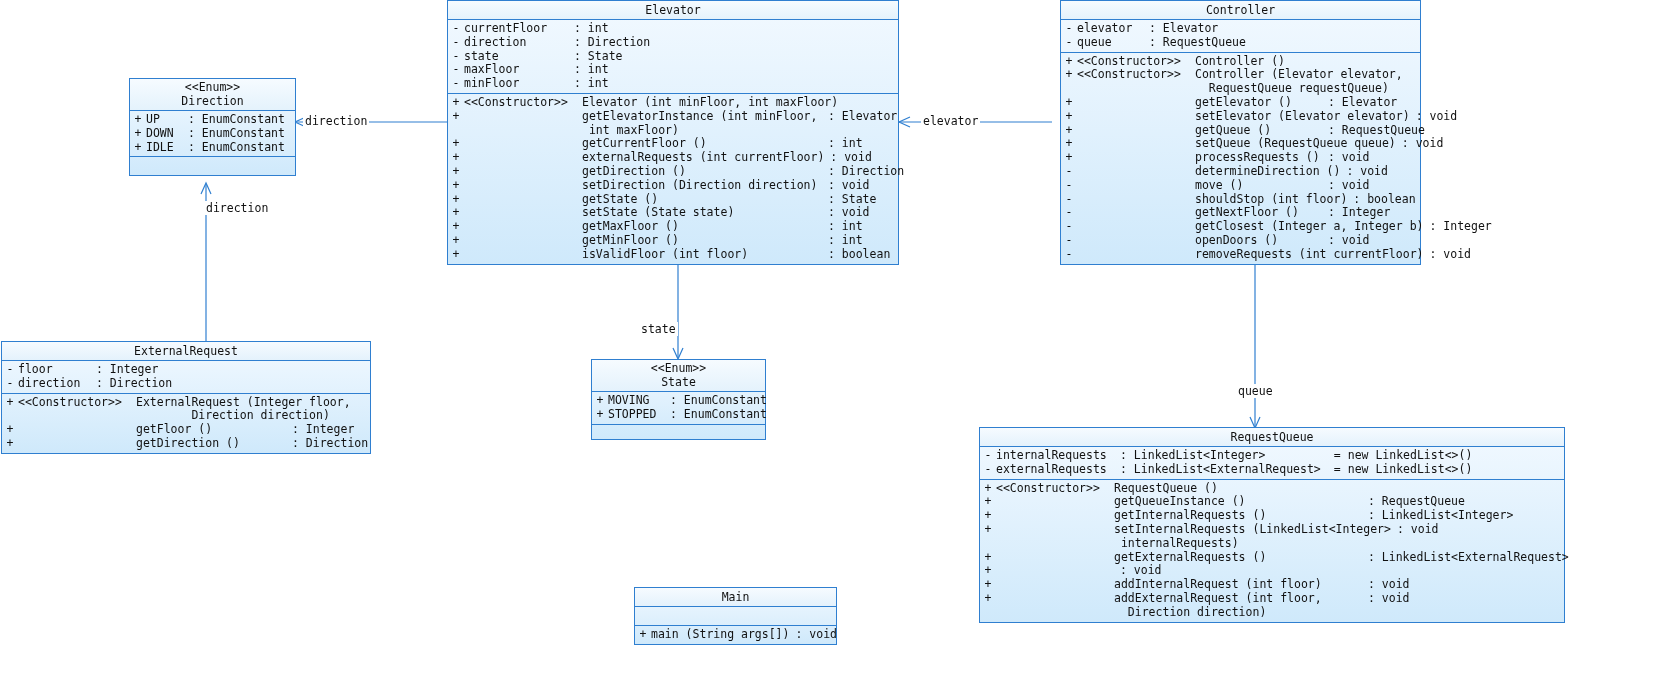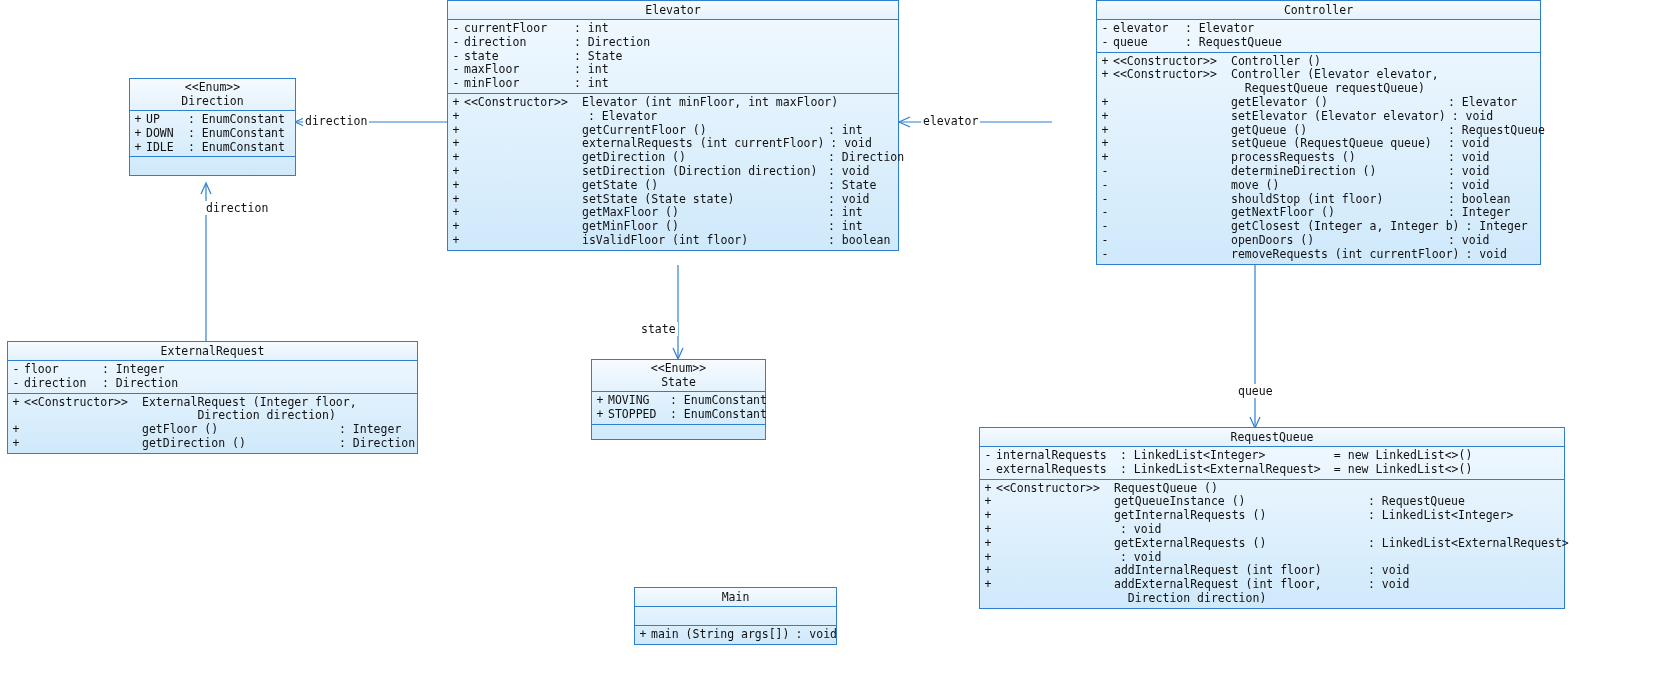--- a/index.html
+++ b/index.html
@@ -96,34 +96,35 @@
       <span class="vis">-</span>
       <span class="body"><span style="display:inline-block;width:110px;">maxFloor</span><span>: </span><span>int</span></span>
     </div>
     <div class="row">
       <span class="vis">-</span>
       <span class="body"><span style="display:inline-block;width:110px;">minFloor</span><span>: </span><span>int</span></span>
     </div>
   </div>
   <div class="sec">
     <div class="row"><span class="vis">+</span><span class="stereo" style="display:inline-block;width:118px;">&lt;&lt;Constructor&gt;&gt;</span><span class="body">Elevator (int minFloor, int maxFloor)</span><span class="ret" style="width:70px;"></span></div>
-    <div class="row"><span class="vis">+</span><span class="stereo" style="display:inline-block;width:118px;"></span><span class="ret" style="width:70px;">: Elevator</span></div>
+    <div class="row"><span class="vis">+</span><span class="stereo" style="display:inline-block;width:118px;"></span><span class="body">getElevatorInstance (int minFloor,
+ int maxFloor)</span><span class="ret" style="width:70px;">: Elevator</span></div>
     <div class="row"><span class="vis">+</span><span class="stereo" style="display:inline-block;width:118px;"></span><span class="body">getCurrentFloor ()</span><span class="ret" style="width:70px;">: int</span></div>
     <div class="row"><span class="vis">+</span><span class="stereo" style="display:inline-block;width:118px;"></span><span class="body">externalRequests (int currentFloor)</span><span class="ret" style="width:70px;">: void</span></div>
     <div class="row"><span class="vis">+</span><span class="stereo" style="display:inline-block;width:118px;"></span><span class="body">getDirection ()</span><span class="ret" style="width:70px;">: Direction</span></div>
     <div class="row"><span class="vis">+</span><span class="stereo" style="display:inline-block;width:118px;"></span><span class="body">setDirection (Direction direction)</span><span class="ret" style="width:70px;">: void</span></div>
     <div class="row"><span class="vis">+</span><span class="stereo" style="display:inline-block;width:118px;"></span><span class="body">getState ()</span><span class="ret" style="width:70px;">: State</span></div>
     <div class="row"><span class="vis">+</span><span class="stereo" style="display:inline-block;width:118px;"></span><span class="body">setState (State state)</span><span class="ret" style="width:70px;">: void</span></div>
     <div class="row"><span class="vis">+</span><span class="stereo" style="display:inline-block;width:118px;"></span><span class="body">getMaxFloor ()</span><span class="ret" style="width:70px;">: int</span></div>
     <div class="row"><span class="vis">+</span><span class="stereo" style="display:inline-block;width:118px;"></span><span class="body">getMinFloor ()</span><span class="ret" style="width:70px;">: int</span></div>
     <div class="row"><span class="vis">+</span><span class="stereo" style="display:inline-block;width:118px;"></span><span class="body">isValidFloor (int floor)</span><span class="ret" style="width:70px;">: boolean</span></div>
   </div>
 </div>
 
-<div class="uml" style="left:1096px;top:0px;width:445px;">
+<div class="uml" style="left:1060px;top:0px;width:361px;">
   <div class="title">Controller</div>
   <div class="sec">
     <div class="row">
       <span class="vis">-</span>
       <span class="body"><span style="display:inline-block;width:72px;">elevator</span><span>: </span><span>Elevator</span></span>
     </div>
     <div class="row">
       <span class="vis">-</span>
       <span class="body"><span style="display:inline-block;width:72px;">queue</span><span>: </span><span>RequestQueue</span></span>
     </div>
@@ -165,21 +166,21 @@
     <div>&lt;&lt;Enum&gt;&gt;</div>
     <div>State</div>
   </div>
   <div class="sec">
     <div class="row"><span class="vis">+</span><span class="body"><span style="display:inline-block;width:62px;">MOVING</span><span>: </span><span>EnumConstant</span></span></div>
     <div class="row"><span class="vis">+</span><span class="body"><span style="display:inline-block;width:62px;">STOPPED</span><span>: </span><span>EnumConstant</span></span></div>
   </div>
   <div class="sec empty" style="min-height:10px;"></div>
 </div>
 
-<div class="uml" style="left:7px;top:341px;width:411px;">
+<div class="uml" style="left:1px;top:341px;width:370px;">
   <div class="title">ExternalRequest</div>
   <div class="sec">
     <div class="row"><span class="vis">-</span><span class="body"><span style="display:inline-block;width:78px;">floor</span><span>: </span><span>Integer</span></span></div>
     <div class="row"><span class="vis">-</span><span class="body"><span style="display:inline-block;width:78px;">direction</span><span>: </span><span>Direction</span></span></div>
   </div>
   <div class="sec">
     <div class="row"><span class="vis">+</span><span class="stereo" style="display:inline-block;width:118px;">&lt;&lt;Constructor&gt;&gt;</span><span class="body">ExternalRequest (Integer floor,
         Direction direction)</span><span class="ret" style="width:78px;"></span></div>
     <div class="row"><span class="vis">+</span><span class="stereo" style="display:inline-block;width:118px;"></span><span class="body">getFloor ()</span><span class="ret" style="width:78px;">: Integer</span></div>
     <div class="row"><span class="vis">+</span><span class="stereo" style="display:inline-block;width:118px;"></span><span class="body">getDirection ()</span><span class="ret" style="width:78px;">: Direction</span></div>
@@ -189,21 +190,22 @@
 <div class="uml" style="left:979px;top:427px;width:586px;">
   <div class="title">RequestQueue</div>
   <div class="sec">
     <div class="row"><span class="vis">-</span><span class="body"><span style="display:inline-block;width:124px;">internalRequests</span><span>: </span><span style="display:inline-block;width:200px;">LinkedList&lt;Integer&gt;</span><span>= new LinkedList&lt;&gt;()</span></span></div>
     <div class="row"><span class="vis">-</span><span class="body"><span style="display:inline-block;width:124px;">externalRequests</span><span>: </span><span style="display:inline-block;width:200px;">LinkedList&lt;ExternalRequest&gt;</span><span>= new LinkedList&lt;&gt;()</span></span></div>
   </div>
   <div class="sec">
     <div class="row"><span class="vis">+</span><span class="stereo" style="display:inline-block;width:118px;">&lt;&lt;Constructor&gt;&gt;</span><span class="body">RequestQueue ()</span><span class="ret" style="width:196px;"></span></div>
     <div class="row"><span class="vis">+</span><span class="stereo" style="display:inline-block;width:118px;"></span><span class="body">getQueueInstance ()</span><span class="ret" style="width:196px;">: RequestQueue</span></div>
     <div class="row"><span class="vis">+</span><span class="stereo" style="display:inline-block;width:118px;"></span><span class="body">getInternalRequests ()</span><span class="ret" style="width:196px;">: LinkedList&lt;Integer&gt;</span></div>
-    <div class="row"><span class="vis">+</span><span class="stereo" style="display:inline-block;width:118px;"></span><span class="ret" style="width:196px;">: void</span></div>
+    <div class="row"><span class="vis">+</span><span class="stereo" style="display:inline-block;width:118px;"></span><span class="body">setInternalRequests (LinkedList&lt;Integer&gt;
+ internalRequests)</span><span class="ret" style="width:196px;">: void</span></div>
     <div class="row"><span class="vis">+</span><span class="stereo" style="display:inline-block;width:118px;"></span><span class="body">getExternalRequests ()</span><span class="ret" style="width:196px;">: LinkedList&lt;ExternalRequest&gt;</span></div>
     <div class="row"><span class="vis">+</span><span class="stereo" style="display:inline-block;width:118px;"></span><span class="ret" style="width:196px;">: void</span></div>
     <div class="row"><span class="vis">+</span><span class="stereo" style="display:inline-block;width:118px;"></span><span class="body">addInternalRequest (int floor)</span><span class="ret" style="width:196px;">: void</span></div>
     <div class="row"><span class="vis">+</span><span class="stereo" style="display:inline-block;width:118px;"></span><span class="body">addExternalRequest (int floor,
   Direction direction)</span><span class="ret" style="width:196px;">: void</span></div>
   </div>
 </div>
 
 <div class="uml" style="left:634px;top:587px;width:203px;">
   <div class="title">Main</div>

